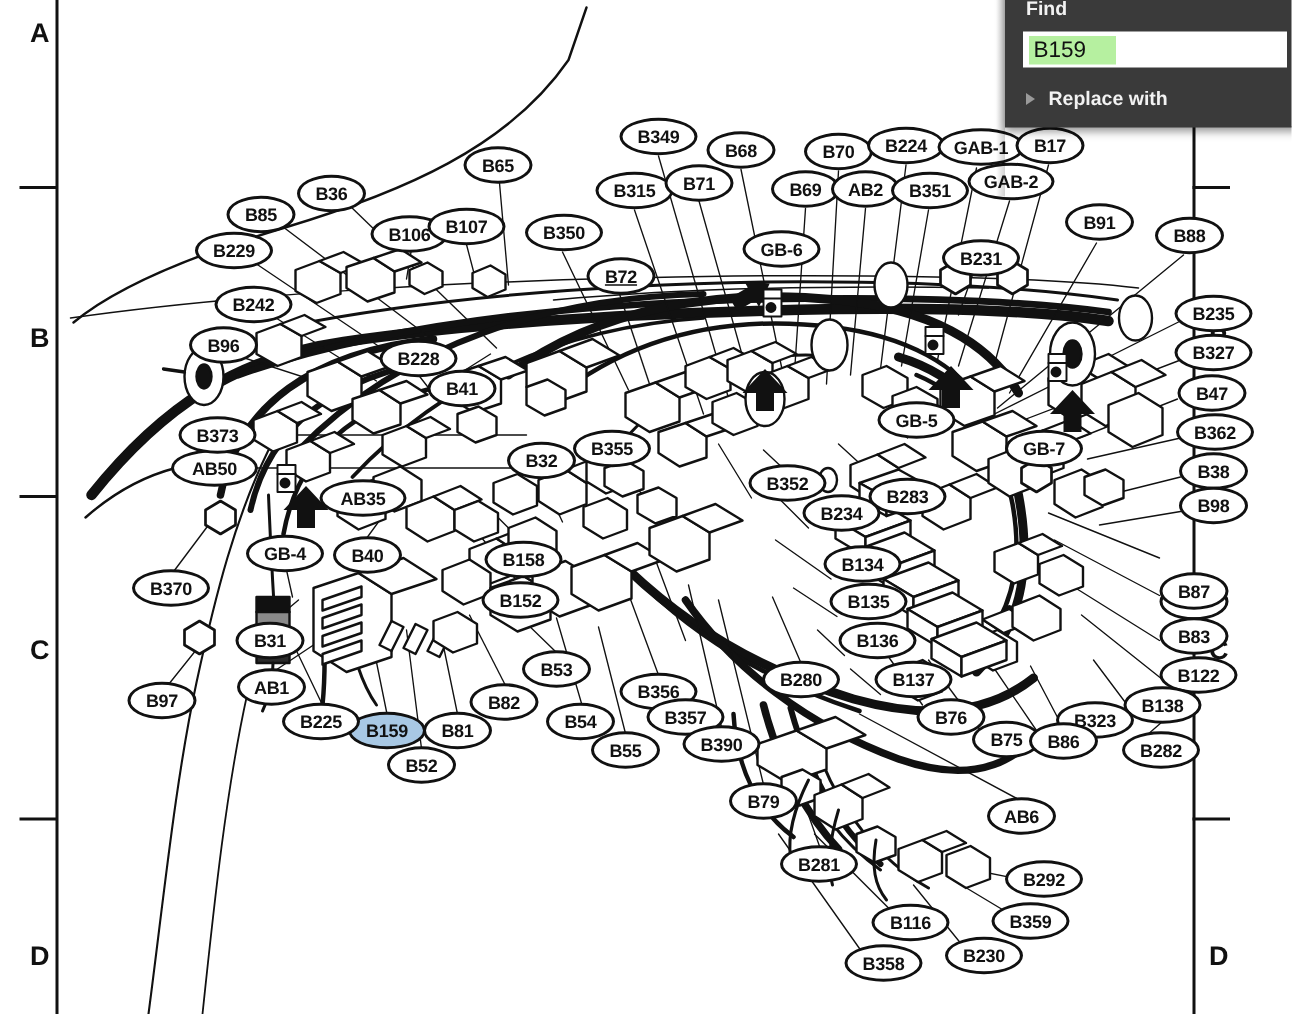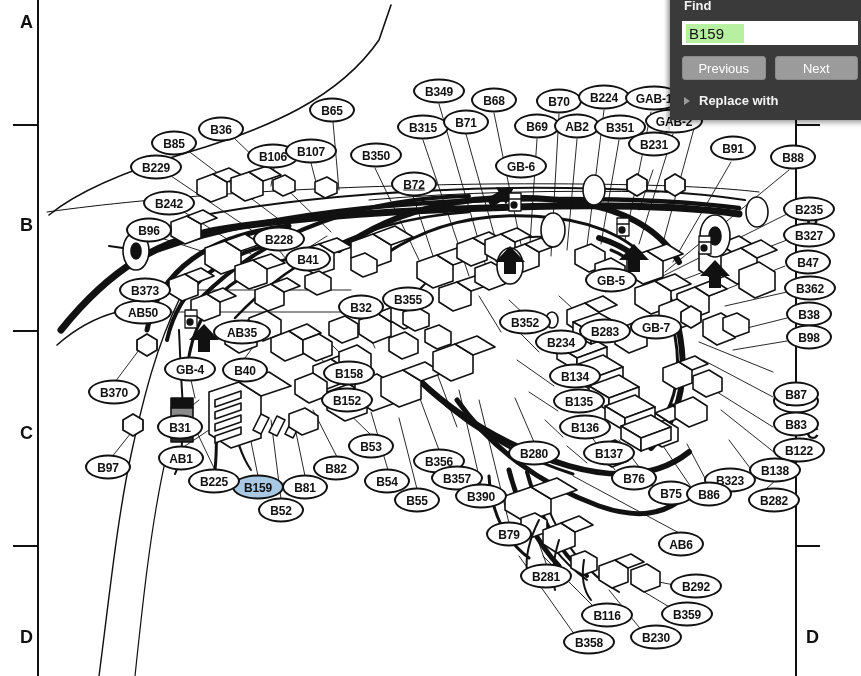--- a/index.html
+++ b/index.html
@@ -425,39 +425,39 @@
       <div class="lbl w3" style="left: 494px; top: 100px;">B68</div>
       <div class="lbl w3" style="left: 414px; top: 184px; text-decoration: underline;">B72</div>
       <div class="lbl w3" style="left: 537px; top: 126px;">B69</div>
       <div class="lbl w3" style="left: 559px; top: 101px;">B70</div>
       <div class="lbl w3" style="left: 577px; top: 126px;">AB2</div>
       <div class="lbl w4" style="left: 604px; top: 97px;">B224</div>
       <div class="lbl w4" style="left: 620px; top: 127px;">B351</div>
       <div class="lbl w5" style="left: 654px; top: 98px;">GAB-1</div>
       <div class="lbl w5" style="left: 674px; top: 121px;">GAB-2</div>
       <div class="lbl w3" style="left: 700px; top: 97px;">B17</div>
-      <div class="lbl w4" style="left: 654px; top: 144px;">B231</div>
+      <div class="lbl w4" style="left: 654px; top: 172px;">B231</div>
       <div class="lbl w3" style="left: 733px; top: 148px;">B91</div>
       <div class="lbl w3" style="left: 793px; top: 157px;">B88</div>
       <div class="lbl w4" style="left: 521px; top: 166px;">GB-6</div>
       <div class="lbl w4" style="left: 809px; top: 209px;">B235</div>
       <div class="lbl w4" style="left: 809px; top: 235px;">B327</div>
       <div class="lbl w3" style="left: 808px; top: 262px;">B47</div>
       <div class="lbl w4" style="left: 810px; top: 288px;">B362</div>
       <div class="lbl w3" style="left: 809px; top: 314px;">B38</div>
       <div class="lbl w3" style="left: 809px; top: 337px;">B98</div>
       <div class="lbl w3" style="left: 796px; top: 369px; margin-top: 32px;">B37</div>
       <div class="lbl w3" style="left: 796px; top: 394px;">B87</div>
       <div class="lbl w3" style="left: 796px; top: 424px;">B83</div>
       <div class="lbl w4" style="left: 799px; top: 450px;">B122</div>
       <div class="lbl w4" style="left: 775px; top: 470px;">B138</div>
       <div class="lbl w4" style="left: 774px; top: 500px;">B282</div>
       <div class="lbl w4" style="left: 730px; top: 480px;">B323</div>
       <div class="lbl w4" style="left: 611px; top: 280px;">GB-5</div>
-      <div class="lbl w4" style="left: 656px; top: 299px; margin-top: 28px;">GB-7</div>
+      <div class="lbl w4" style="left: 696px; top: 299px;">GB-7</div>
       <div class="lbl w4" style="left: 605px; top: 308px; margin-top: 23px;">B283</div>
       <div class="lbl w4" style="left: 561px; top: 342px;">B234</div>
       <div class="lbl w4" style="left: 575px; top: 376px;">B134</div>
       <div class="lbl w4" style="left: 579px; top: 401px;">B135</div>
       <div class="lbl w4" style="left: 585px; top: 427px;">B136</div>
       <div class="lbl w4" style="left: 609px; top: 453px;">B137</div>
       <div class="lbl w3" style="left: 634px; top: 478px;">B76</div>
       <div class="lbl w3" style="left: 671px; top: 493px;">B75</div>
       <div class="lbl w3" style="left: 709px; top: 494px;">B86</div>
       <div class="lbl w4" style="left: 525px; top: 322px;">B352</div>
@@ -497,23 +497,19 @@
       <div class="lbl w4" style="left: 589px; top: 642px;">B358</div>
       <div class="lbl w4" style="left: 546px; top: 576px; text-align: center;">B281</div>
     </div>
 
   <div id="dialog-shadow-edge"></div>
   <div id="find-dialog">
     <div id="find-title">Find</div>
     <div id="find-input-wrap">
       <input id="find-input" type="text" value="B159" style="">
     </div>
-    <div id="find-buttons">
-      <div class="find-btn">Previous</div>
-      <div class="find-btn">Next</div>
-    </div>
     <div id="replace-row">
       <span id="replace-arrow"></span>
       <span>Replace with</span>
     </div>
   </div>
 
 </div>
 
 </body></html>

